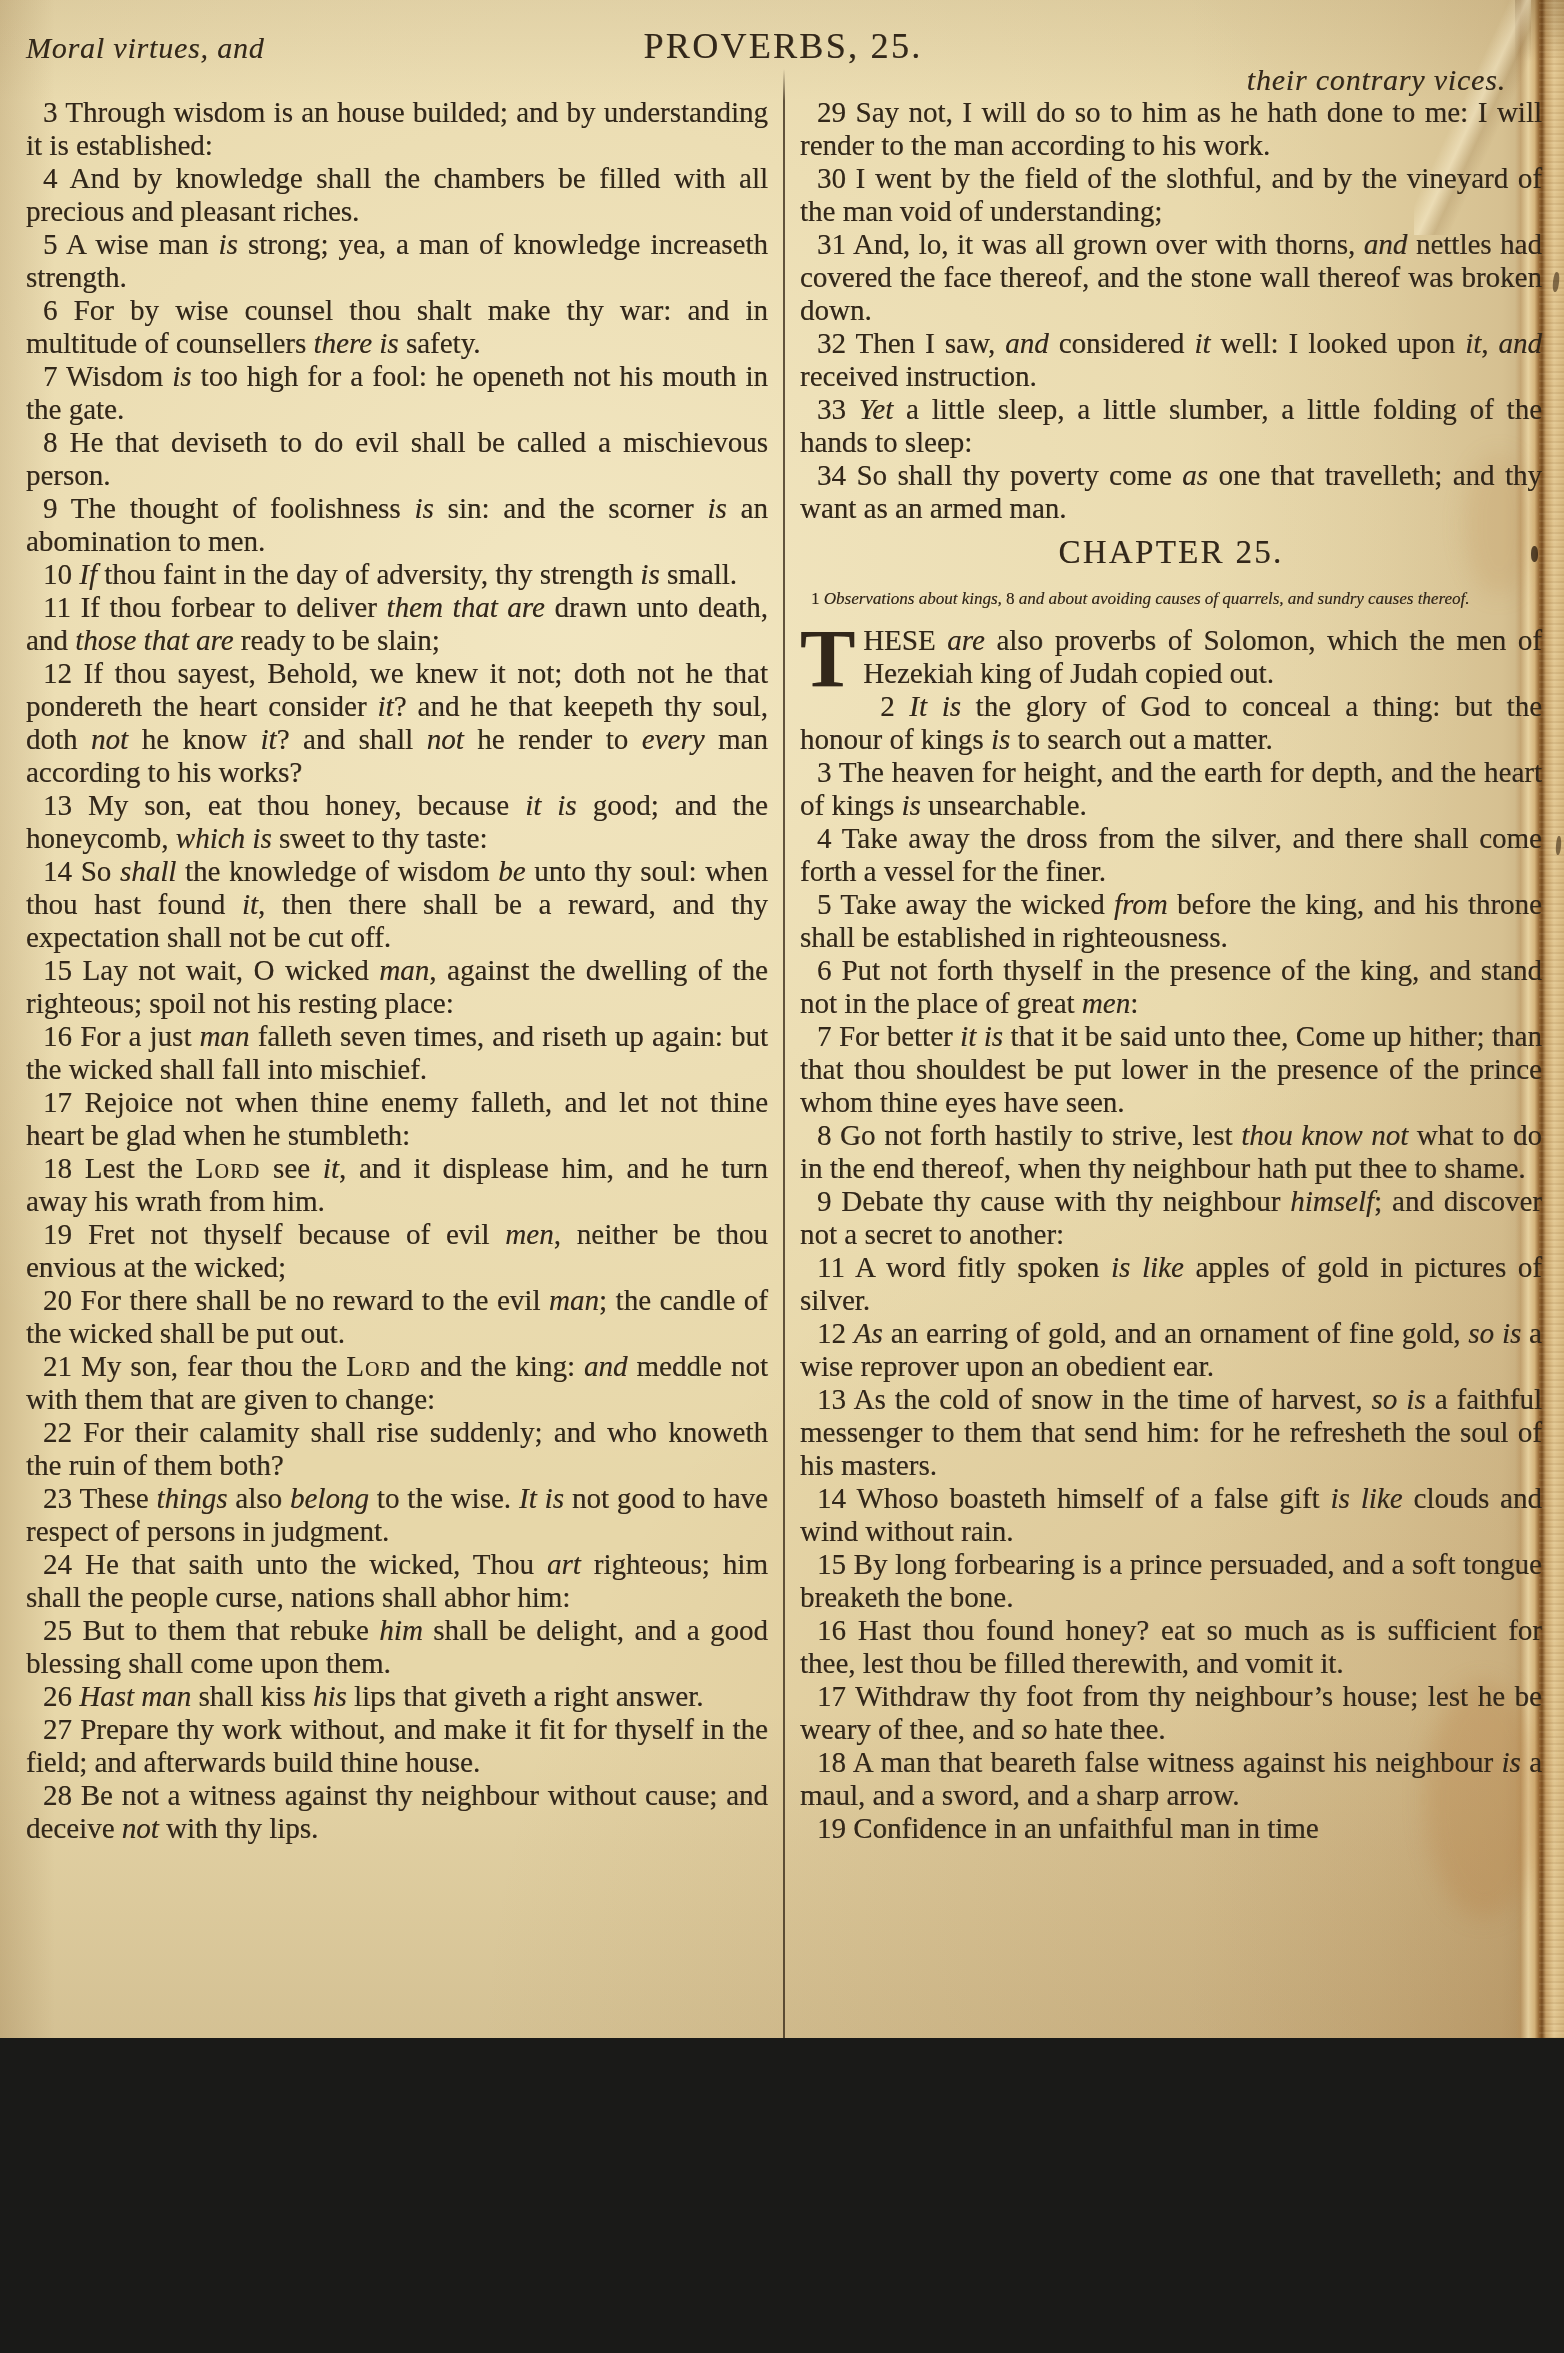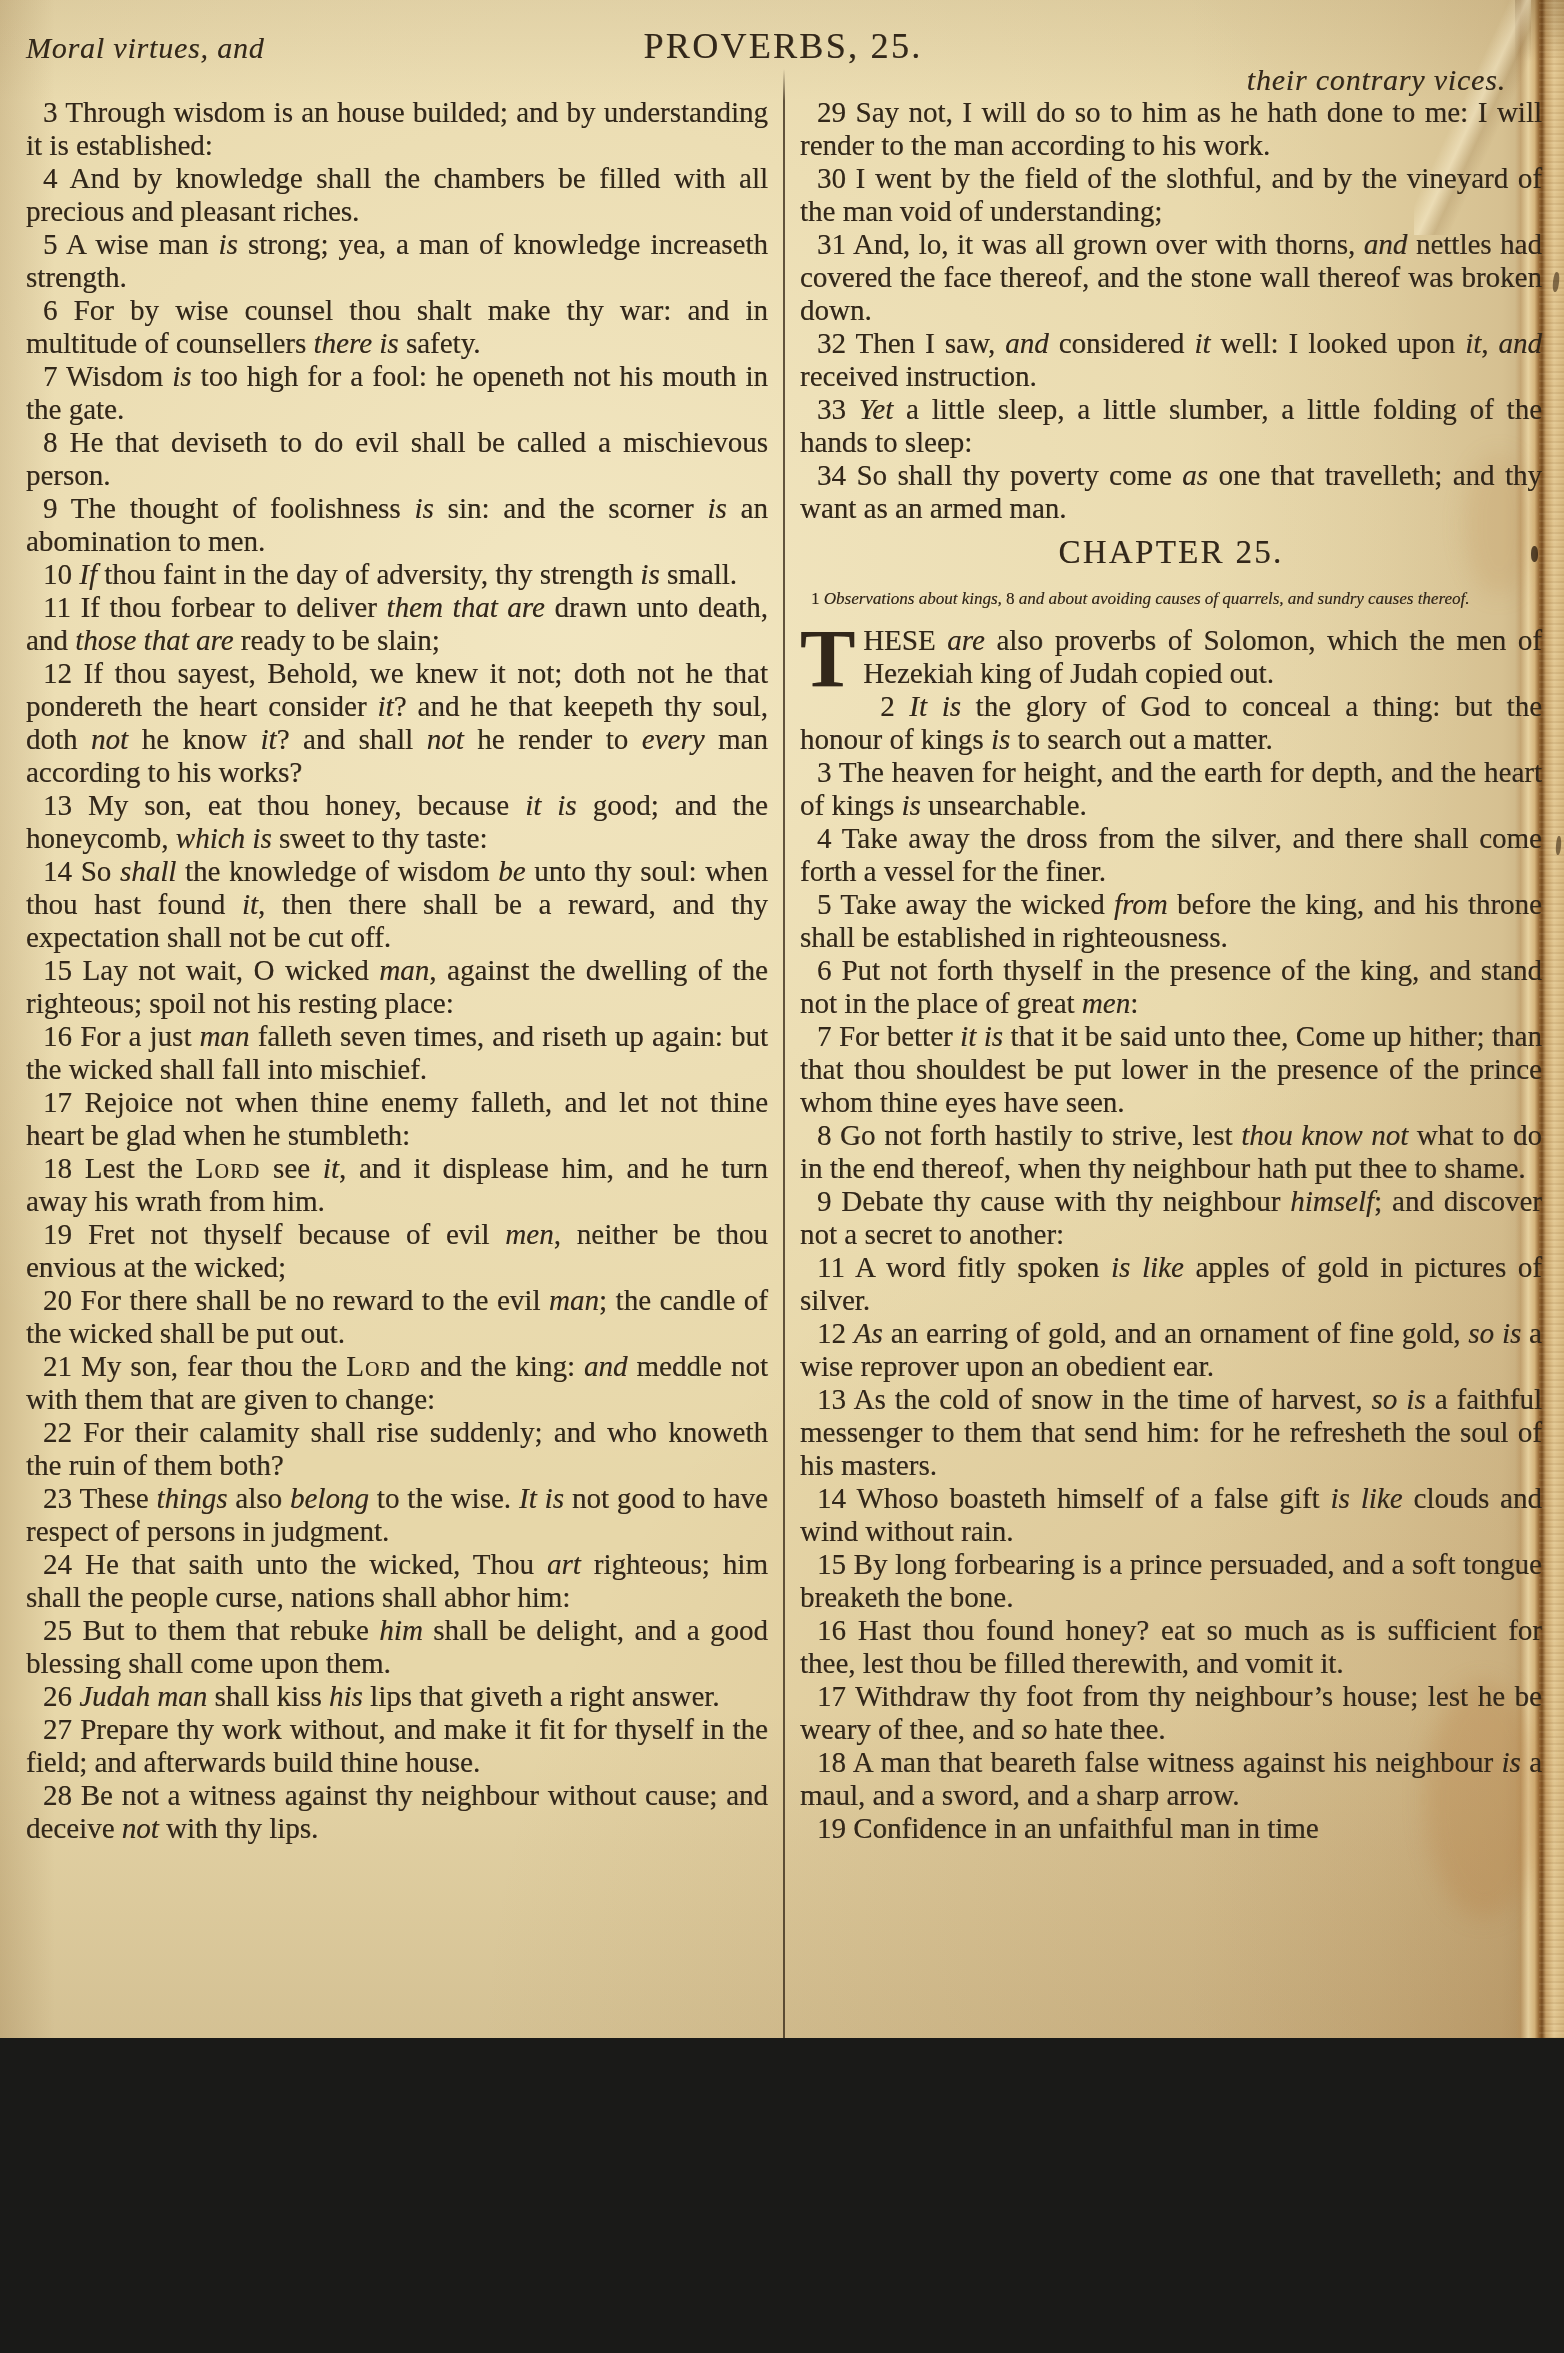--- a/index.html
+++ b/index.html
@@ -146,21 +146,21 @@
       <p class="verse"><span class="vnum">16</span> For a just <i>man</i> falleth seven times, and riseth up again: but the wicked shall fall into mischief.</p>
       <p class="verse"><span class="vnum">17</span> Rejoice not when thine enemy falleth, and let not thine heart be glad when he stumbleth:</p>
       <p class="verse"><span class="vnum">18</span> Lest the <span class="sc">Lord</span> see <i>it</i>, and it displease him, and he turn away his wrath from him.</p>
       <p class="verse"><span class="vnum">19</span> Fret not thyself because of evil <i>men</i>, neither be thou envious at the wicked;</p>
       <p class="verse"><span class="vnum">20</span> For there shall be no reward to the evil <i>man</i>; the candle of the wicked shall be put out.</p>
       <p class="verse"><span class="vnum">21</span> My son, fear thou the <span class="sc">Lord</span> and the king: <i>and</i> meddle not with them that are given to change:</p>
       <p class="verse"><span class="vnum">22</span> For their calamity shall rise suddenly; and who knoweth the ruin of them both?</p>
       <p class="verse"><span class="vnum">23</span> These <i>things</i> also <i>belong</i> to the wise. <i>It is</i> not good to have respect of persons in judgment.</p>
       <p class="verse"><span class="vnum">24</span> He that saith unto the wicked, Thou <i>art</i> righteous; him shall the people curse, nations shall abhor him:</p>
       <p class="verse"><span class="vnum">25</span> But to them that rebuke <i>him</i> shall be delight, and a good blessing shall come upon them.</p>
-      <p class="verse"><span class="vnum">26</span> <i>Judah man</i> shall kiss <i>his</i> lips that giveth a right answer.</p>
+      <p class="verse"><span class="vnum">26</span> <i>Hast man</i> shall kiss <i>his</i> lips that giveth a right answer.</p>
       <p class="verse"><span class="vnum">27</span> Prepare thy work without, and make it fit for thyself in the field; and afterwards build thine house.</p>
       <p class="verse"><span class="vnum">28</span> Be not a witness against thy neighbour without cause; and deceive <i>not</i> with thy lips.</p>
     </div>
   <div class="divider"></div>
   <div class="col col-right" id="col-right">
       <p class="verse"><span class="vnum">29</span> Say not, I will do so to him as he hath done to me: I will render to the man according to his work.</p>
       <p class="verse"><span class="vnum">30</span> I went by the field of the slothful, and by the vineyard of the man void of understanding;</p>
       <p class="verse"><span class="vnum">31</span> And, lo, it was all grown over with thorns, <i>and</i> nettles had covered the face thereof, and the stone wall thereof was broken down.</p>
       <p class="verse"><span class="vnum">32</span> Then I saw, <i>and</i> considered <i>it</i> well: I looked upon <i>it</i>, <i>and</i> received instruction.</p>
       <p class="verse"><span class="vnum">33</span> <i>Yet</i> a little sleep, a little slumber, a little folding of the hands to sleep:</p>

